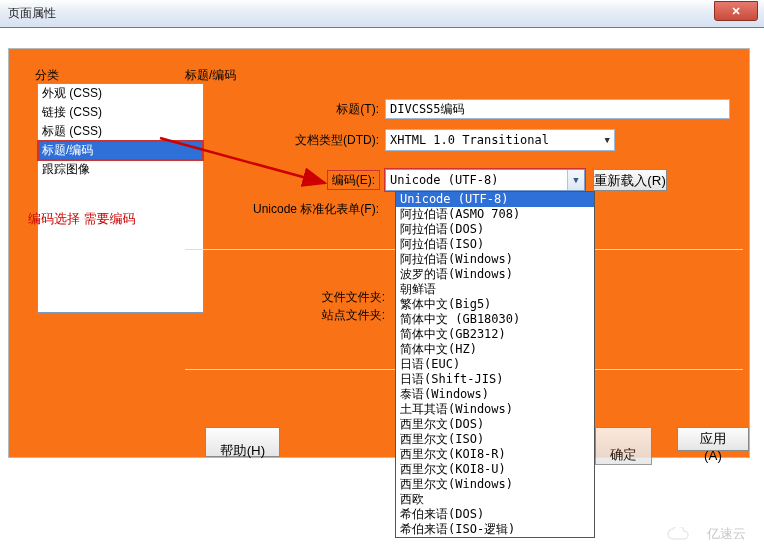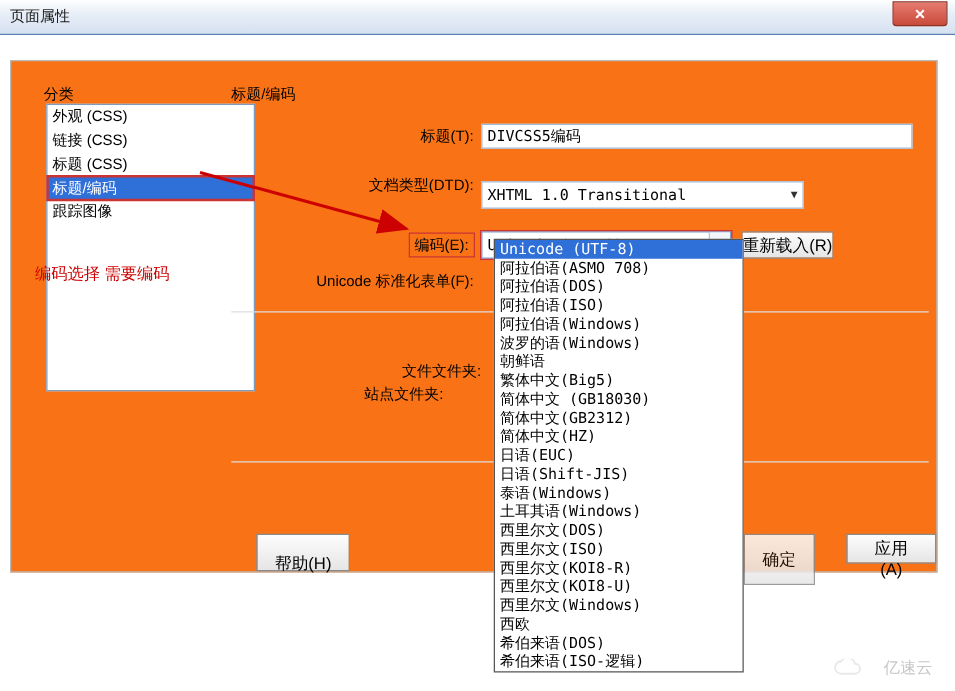--- a/index.html
+++ b/index.html
@@ -12,38 +12,38 @@
 .cat-label { position: absolute; left: 26px; top: 18px; }
 .panel-label { position: absolute; left: 176px; top: 18px; }
 .category-list { position: absolute; left: 8px; top: 34px; width: 167px; height: 230px; border: 1px solid #7b9bbf; background: #fff; margin-left: 20px; }
 .category-list .item { padding: 1px 4px; white-space: nowrap; }
 .category-list .item.selected { background: #2f6fd8; color: #fff; outline: 2px solid #c33; outline-offset: -1px; }
 .form-area { position: absolute; left: 176px; top: 50px; width: 560px; }
 .row { display: flex; align-items: center; margin-bottom: 10px; }
 .row .label { width: 200px; text-align: right; padding-right: 6px; }
 .text-input { border: 1px solid #9fb9d8; height: 20px; padding: 1px 4px; font-family: monospace; font-size: 12px; }
 .title-input { width: 345px; }
-.dtd-select { width: 258px; border: 1px solid #9fb9d8; height: 22px; background: #fff; display: flex; align-items: center; justify-content: space-between; padding: 0 4px; font-family: monospace; margin-top: 16px; }
+.dtd-select { width: 230px; border: 1px solid #9fb9d8; height: 22px; background: #fff; display: flex; align-items: center; justify-content: space-between; padding: 0 4px; font-family: monospace; }
 .encoding-row { position: relative; }
 .encoding-label { outline: 1px solid #c33; padding: 2px 4px; }
 .encoding-select { width: 200px; border: 1px solid #7ba0d0; outline: 1px solid #c33; height: 22px; background: #fff; display: flex; align-items: center; justify-content: space-between; padding: 0 4px; font-family: monospace; position: relative; }
 .dropdown-arrow { background: linear-gradient(#f5f8fc,#dde8f6); border-left: 1px solid #adc4e2; width: 17px; height: 20px; display: flex; align-items: center; justify-content: center; font-size: 9px; color: #3a5a8a; position:absolute; right:0; top:0;}
 .reload-btn { margin-left: 8px; padding: 2px 0; border: 1px solid #8a8a8a; background: linear-gradient(#fdfdfd,#e5e5e5); height: 22px; }
 .dropdown-list { position: absolute; left: 386px; top: 142px; width: 200px; border: 1px solid #555; background: #fff; font-family: monospace; font-size: 12px; z-index: 10; }
 .dropdown-list .opt { padding: 0 4px; white-space: nowrap; line-height: 15px; }
 .dropdown-list .opt.sel { background: #2f6fd8; color: #fff; }
 .ann-text { position: absolute; left: 28px; top: 182px; color: #c00; font-size: 13px; }
 .arrow-svg { position: absolute; left: 150px; top: 100px; pointer-events: none; }
 .help-btn { position: absolute; left: 196px; top: 378px; padding: 14px 14px; border: 1px solid #8a8a8a; background: linear-gradient(#fdfdfd,#e5e5e5); height: 24px; }
-.ok-btn { position: absolute; left: 586px; top: 378px; padding: 7px 14px; border: 1px solid #8a8a8a; background: linear-gradient(#fdfdfd,#e5e5e5); height: 41px; opacity:.85;}
+.ok-btn { position: absolute; left: 586px; top: 378px; padding: 18px 14px; border: 1px solid #8a8a8a; background: linear-gradient(#fdfdfd,#e5e5e5); height: 24px; opacity:.85;}
 .apply-btn { position: absolute; left: 668px; top: 378px; padding: 2px 14px; border: 1px solid #8a8a8a; background: linear-gradient(#fdfdfd,#e5e5e5); height: 24px; }
 .divider { position:absolute; left:176px; top:200px; width:558px; border-top:1px solid #ddd;}
 .divider2 { position:absolute; left:176px; top:320px; width:558px; border-top:1px solid #ddd;}
 .file-label { position:absolute; left:252px; top:240px; width:124px; text-align:right;}
-.site-label { position:absolute; left:252px; top:258px; width:124px; text-align:center;}
+.site-label { position:absolute; left:252px; top:258px; width:124px; text-align:right;}
 .wm { position: absolute; right: 18px; bottom: 10px; color: #c7c7c7; font-size: 13px; font-family: sans-serif; display:flex; align-items:center; gap:18px;}
 .wm svg { opacity:.4;}
 </style>
 </head>
 <body>
 
 <div class="titlebar">
   <span class="title">页面属性</span>
   <div class="close-btn">
     <span>✕</span>

